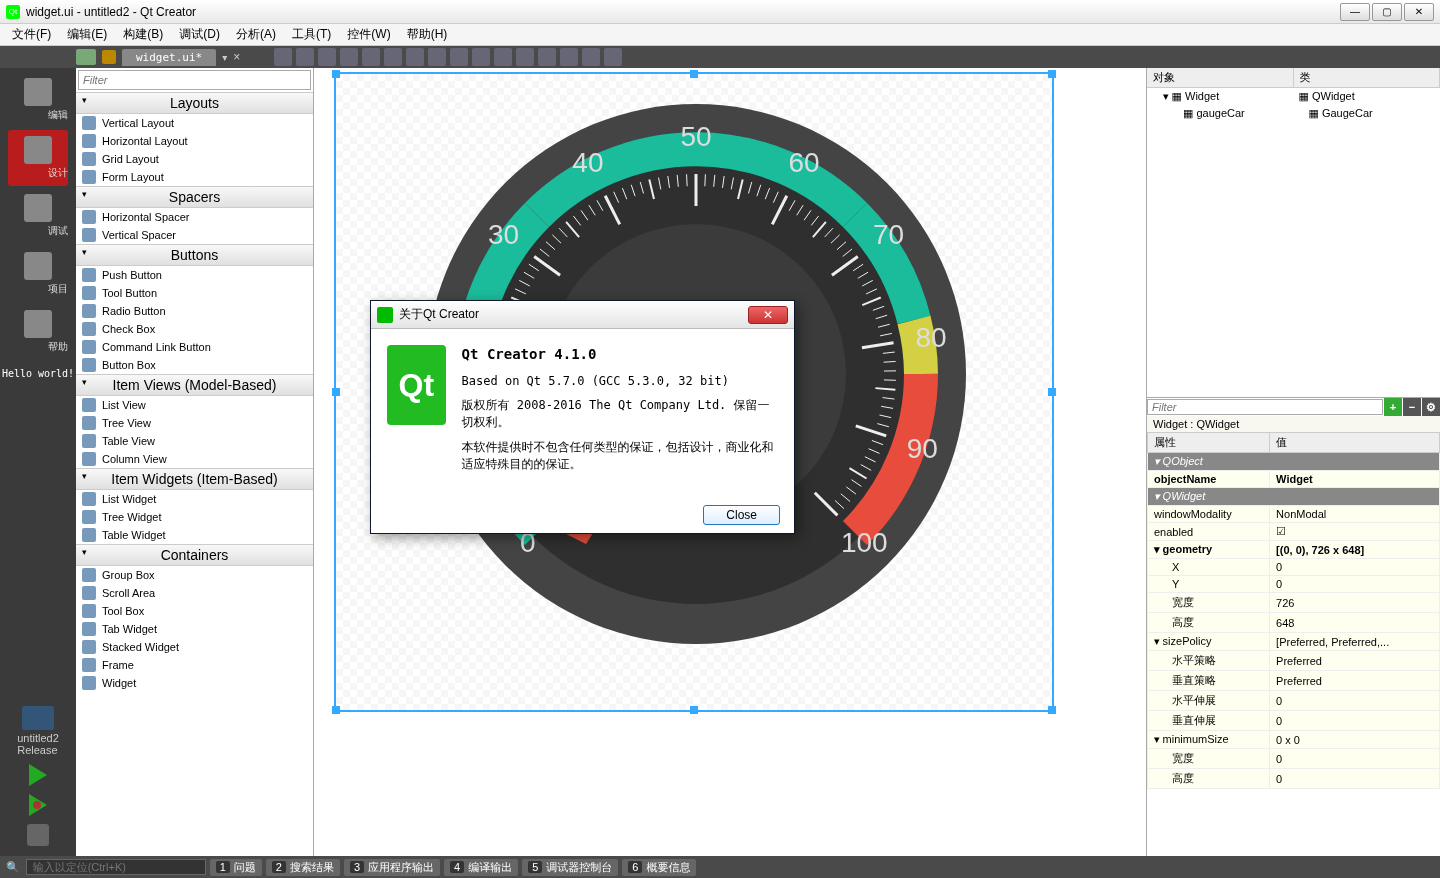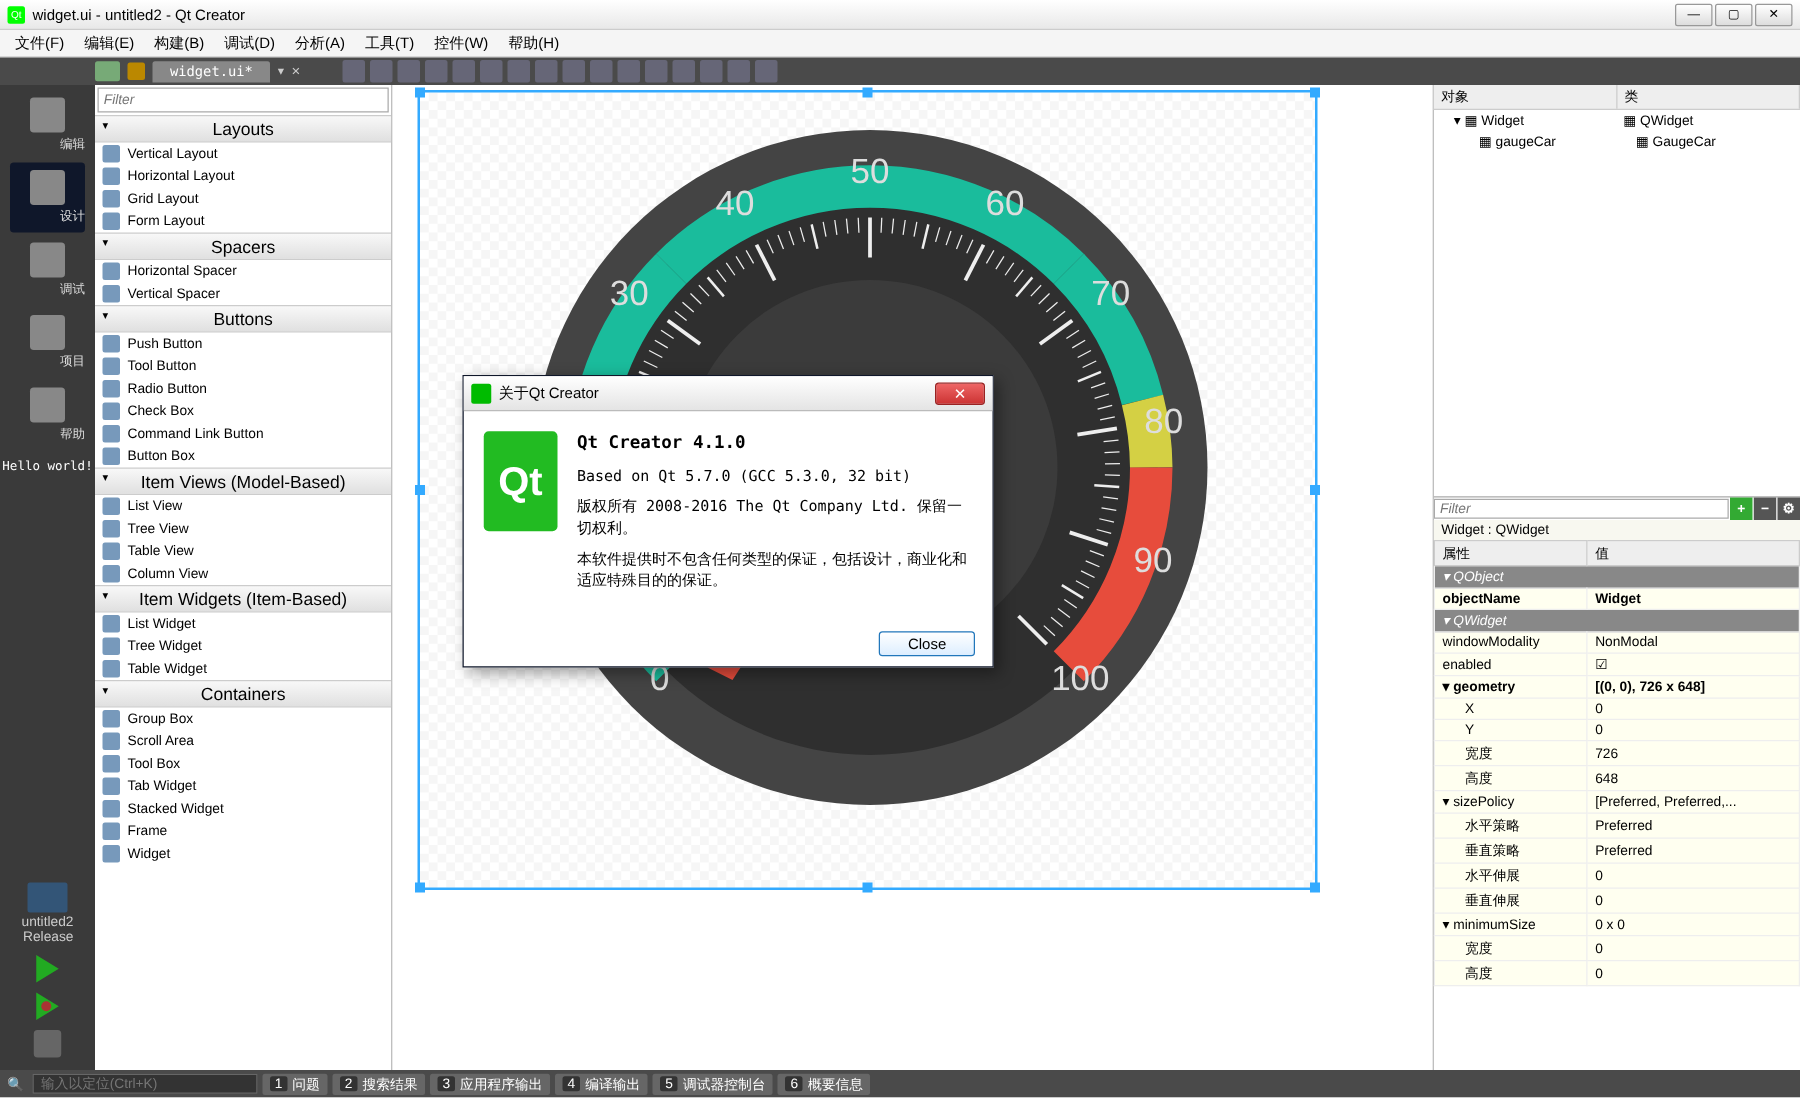--- a/index.html
+++ b/index.html
@@ -14,28 +14,28 @@
 .menubar span { padding:2px 8px; cursor:pointer; }
 
 .tabrow { height:22px; background:#4a4a4a; display:flex; align-items:center; padding-left:76px; }
 .tabrow .tab { background:#888; color:#fff; font-size:11px; padding:2px 14px; border-radius:2px 2px 0 0; font-family:monospace; }
 .tabrow .toolbar-icons { display:flex; gap:4px; margin-left:30px; }
 .toolbar-icons .tbi { width:18px; height:18px; background:#667; border-radius:2px; }
 
 .main { display:flex; height:calc(878px - 24px - 22px - 22px - 22px); }
 .leftbar { width:76px; background:#3a3a3a; display:flex; flex-direction:column; align-items:center; padding-top:4px; color:#ddd; font-size:10px; }
 .leftbar .mode { width:60px; padding:6px 0; text-align:right; border-radius:3px; margin-bottom:2px; cursor:pointer; }
-.leftbar .mode.active { background:#0f172a; }
+.leftbar .mode.active { background:#b91c1c; }
 .leftbar .mode .icn { width:28px; height:28px; margin:0 auto 2px; background:#888; border-radius:3px; }
 .leftbar .hello { font-family:monospace; font-size:10px; color:#fff; margin-top:6px; }
 .leftbar .bottom { margin-top:auto; margin-bottom:10px; display:flex; flex-direction:column; align-items:center; gap:8px; }
 .leftbar .play { width:0;height:0;border-left:18px solid #2a2;border-top:11px solid transparent;border-bottom:11px solid transparent; }
 .leftbar .play.bug { border-left-color:#2a2; }
 .leftbar .hammer { width:22px;height:22px;background:#666;border-radius:3px; }
-.leftbar .target { font-size:11px; color:#ccc; text-align:right; }
+.leftbar .target { font-size:11px; color:#ccc; text-align:left; }
 
 .widgetbox { width:238px; background:#fff; border-right:1px solid #aaa; display:flex; flex-direction:column; }
 .widgetbox .filter { height:20px; border:1px solid #aaa; margin:2px; padding:0 4px; font-size:11px; color:#888; font-style:italic; }
 .wb-cat { background:linear-gradient(#f8f8f8,#e0e0e0); font-size:14px; text-align:center; padding:2px; border-top:1px solid #ccc; border-bottom:1px solid #ccc; position:relative; }
 .wb-cat::before { content:"▾"; position:absolute; left:6px; font-size:9px; }
 .wb-item { font-size:11px; padding:3px 4px 3px 26px; display:flex; align-items:center; cursor:grab; position:relative; }
 .wb-item::before { content:""; position:absolute; left:6px; width:14px; height:14px; background:#79b; border-radius:2px; }
 .wb-scroll { overflow-y:auto; flex:1; }
 
 .canvas { flex:1; background:#fff; position:relative; overflow:hidden; }

